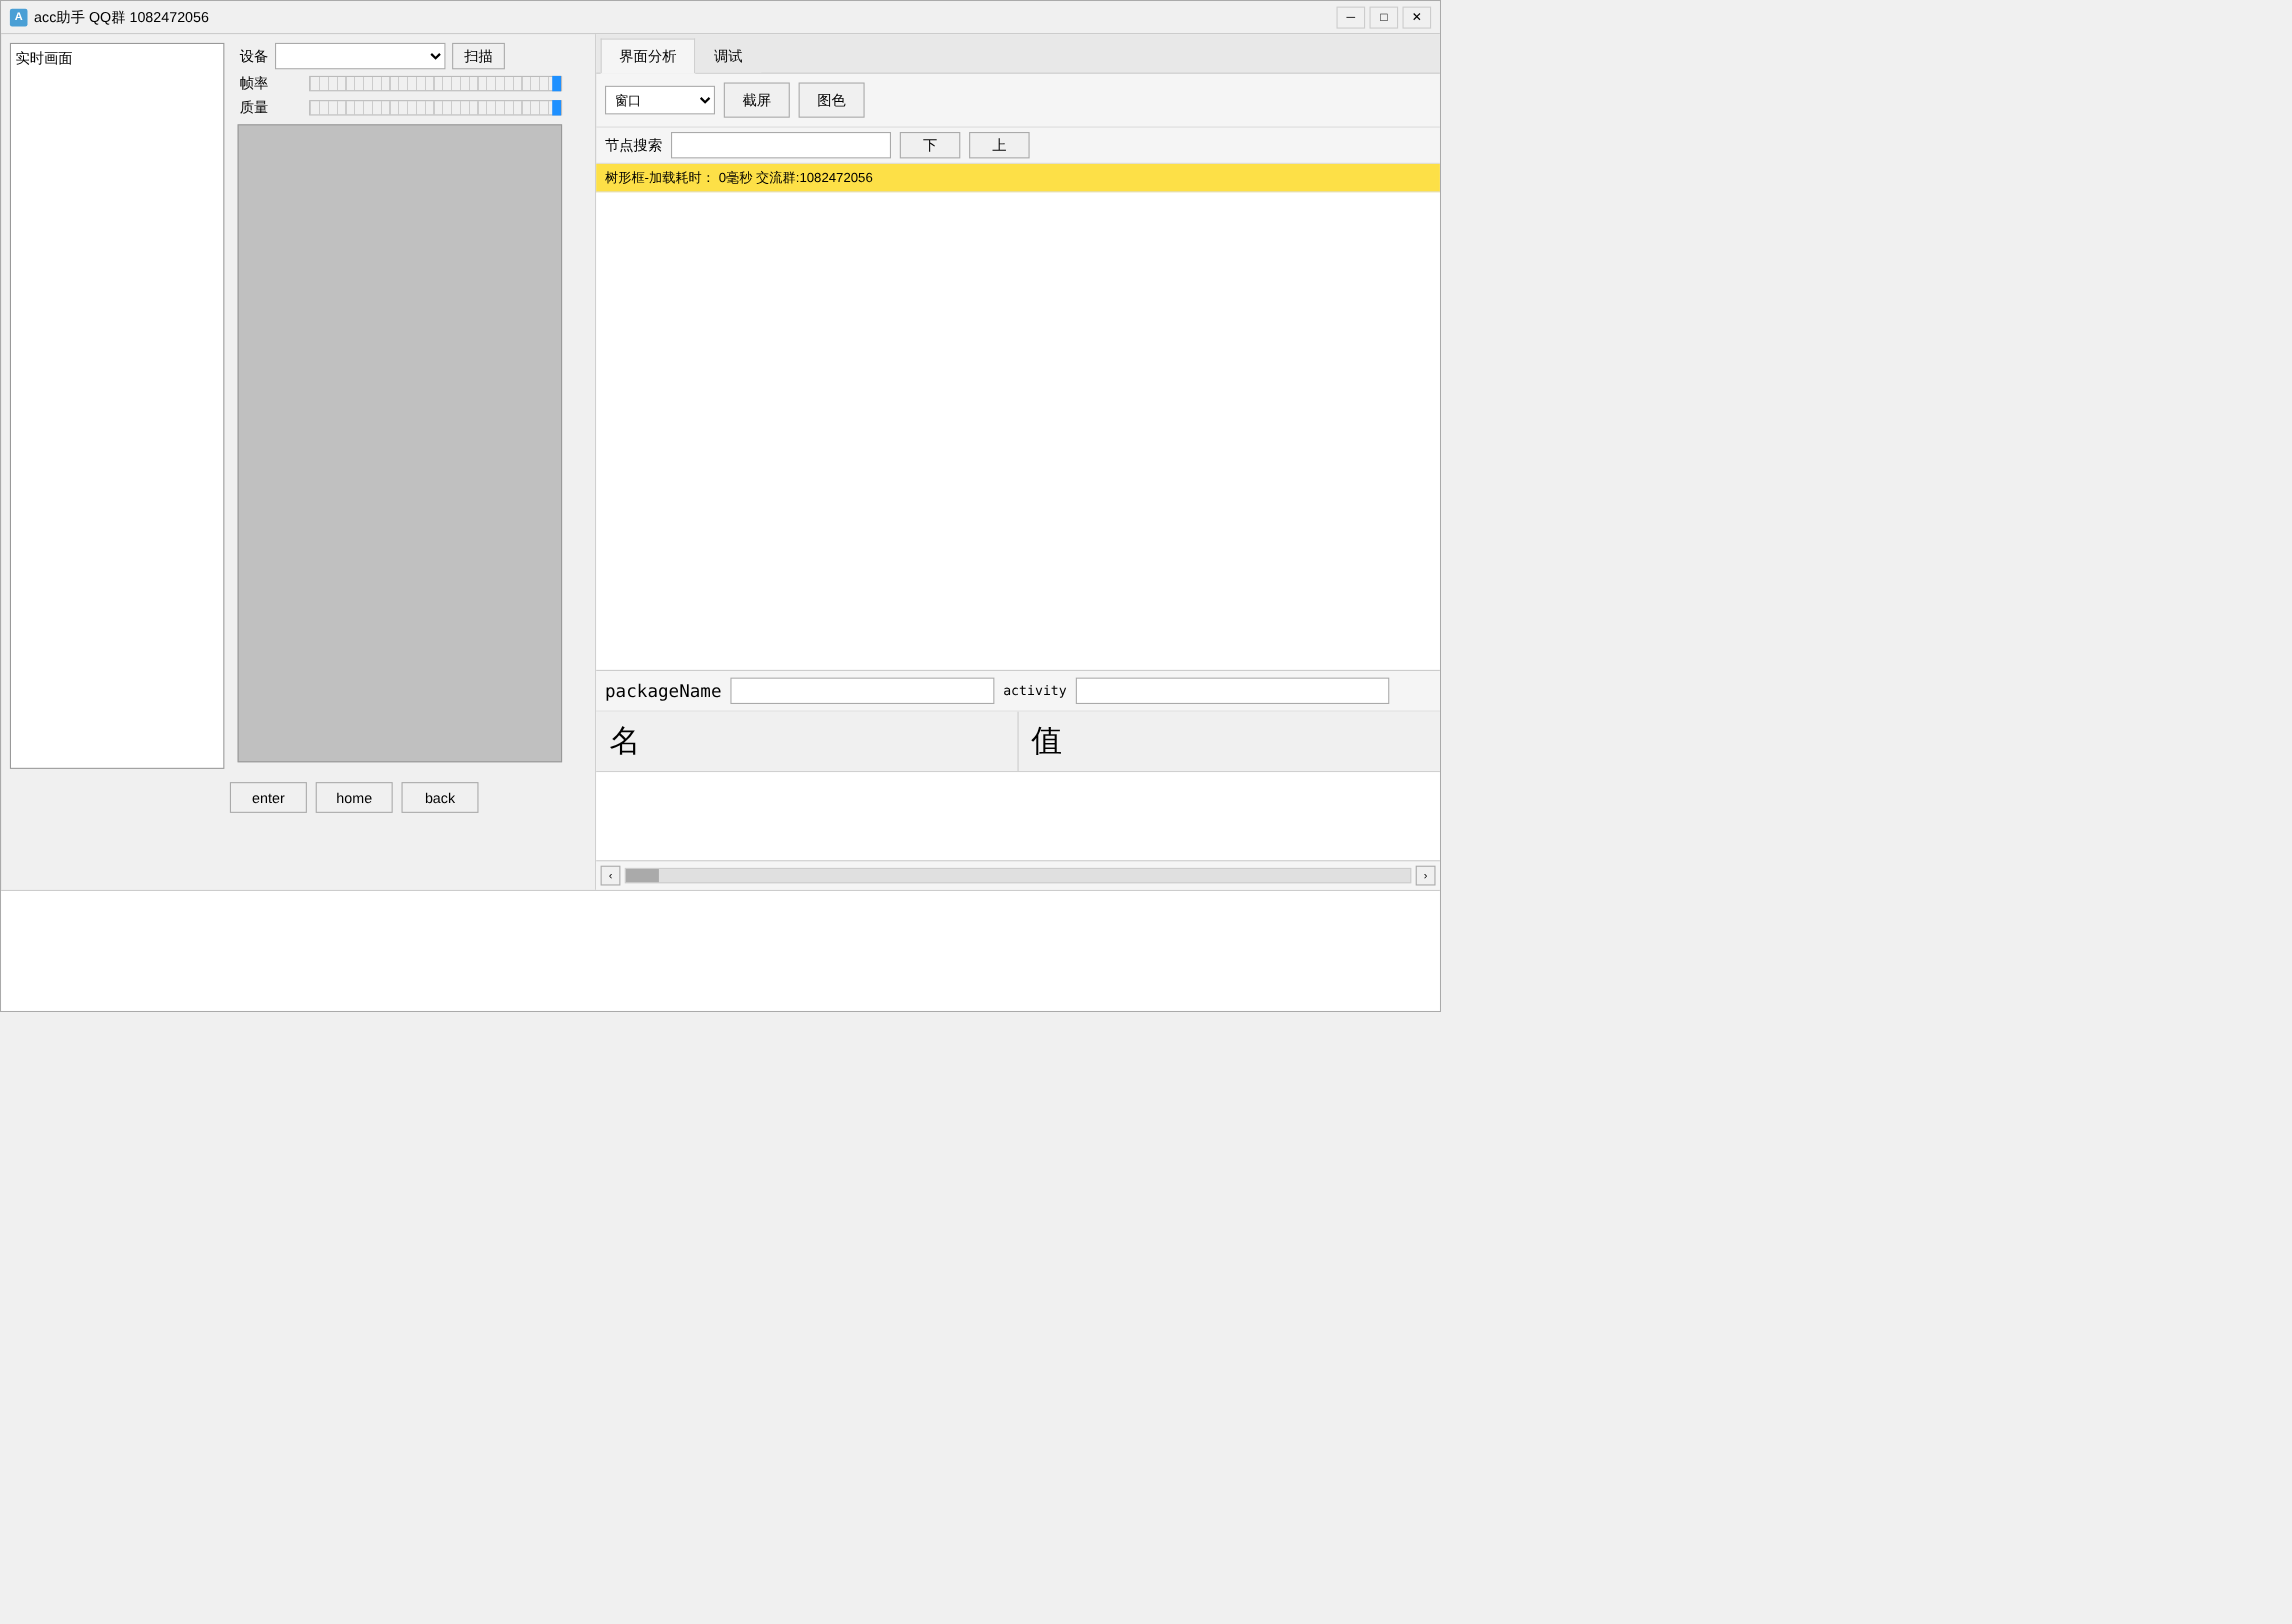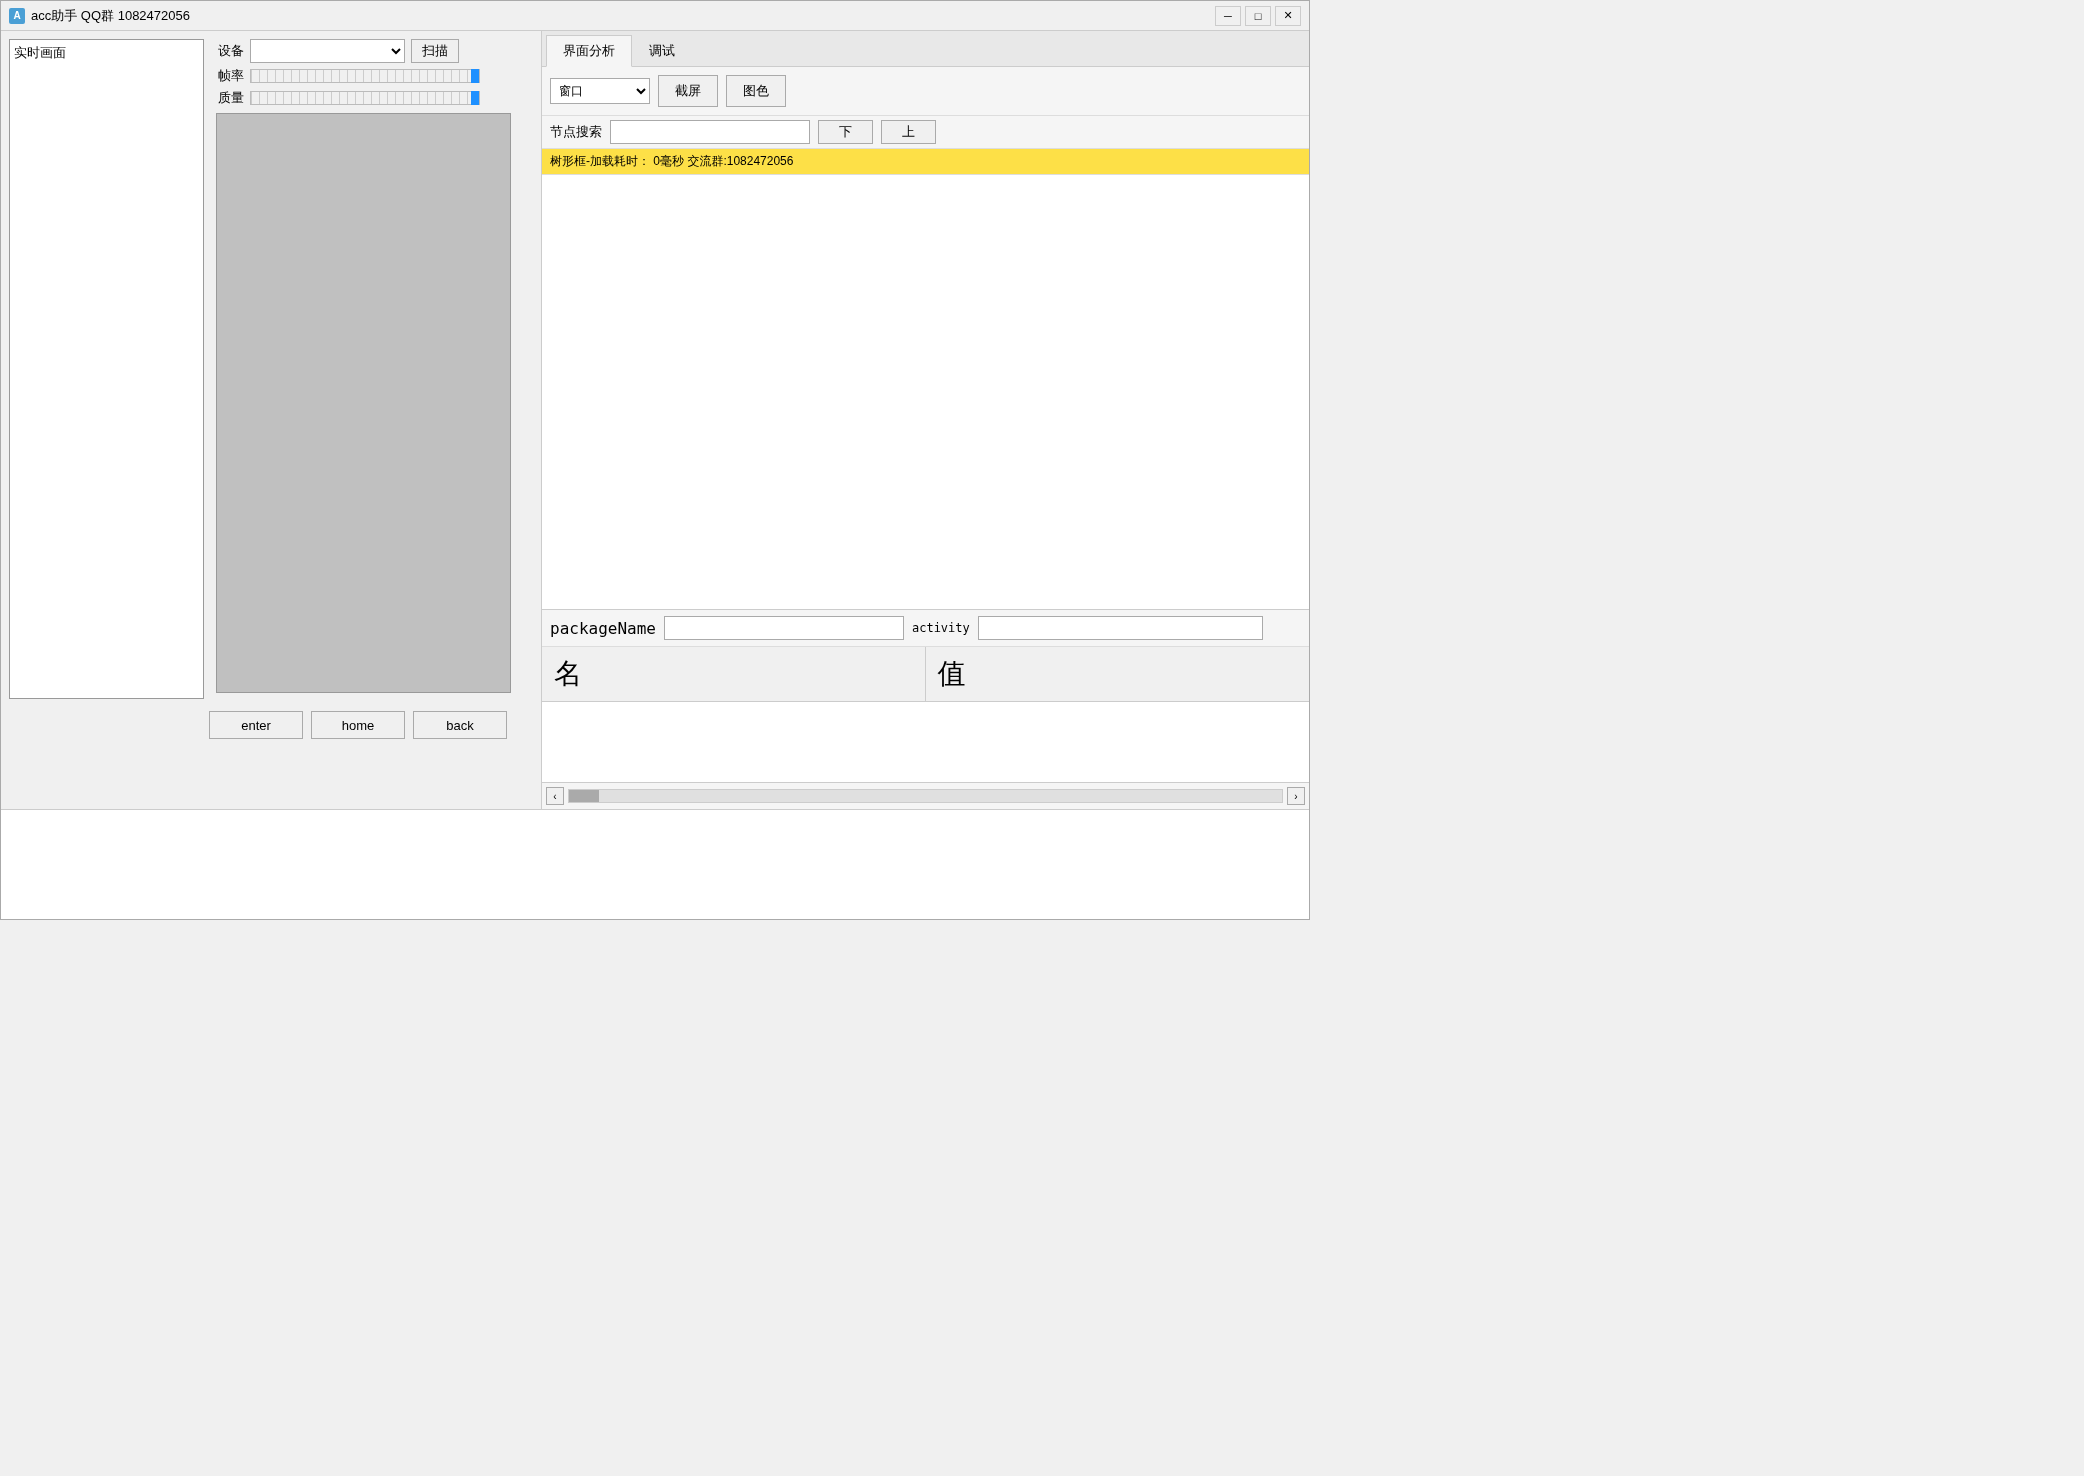--- a/index.html
+++ b/index.html
@@ -111,20 +111,21 @@
       padding: 0 10px;
       border: 1px solid #aaa;
       background: #f0f0f0;
       cursor: pointer;
       font-size: 13px;
     }
     .slider-row {
       display: flex;
       align-items: center;
       gap: 6px;
+      justify-content: space-between;
     }
     .slider-label {
       width: 28px;
       font-size: 13px;
       color: #000;
       text-align: right;
     }
     .slider-track {
       width: 230px;
       height: 14px;
@@ -146,21 +147,21 @@
       background: #c0c0c0;
       border: 1px solid #999;
       margin-top: 2px;
     }
     .bottom-buttons {
       display: flex;
       gap: 8px;
       margin-top: 6px;
     }
     .nav-btn {
-      width: 94px;
+      width: 70px;
       height: 28px;
       border: 1px solid #aaa;
       background: #f0f0f0;
       cursor: pointer;
       font-size: 13px;
     }
     .left-top-row {
       display: flex;
       gap: 8px;
     }

